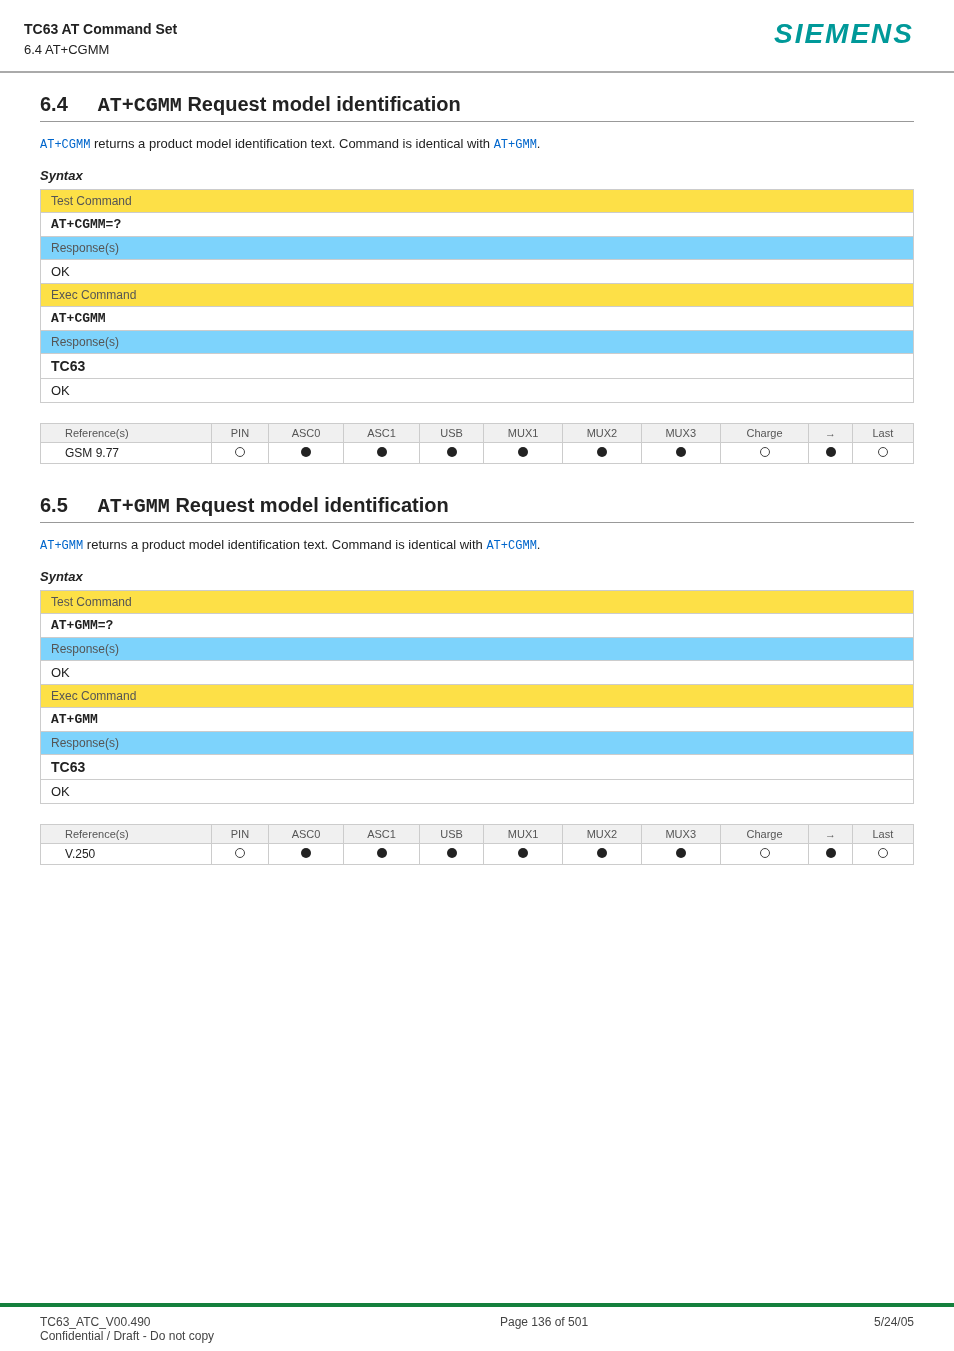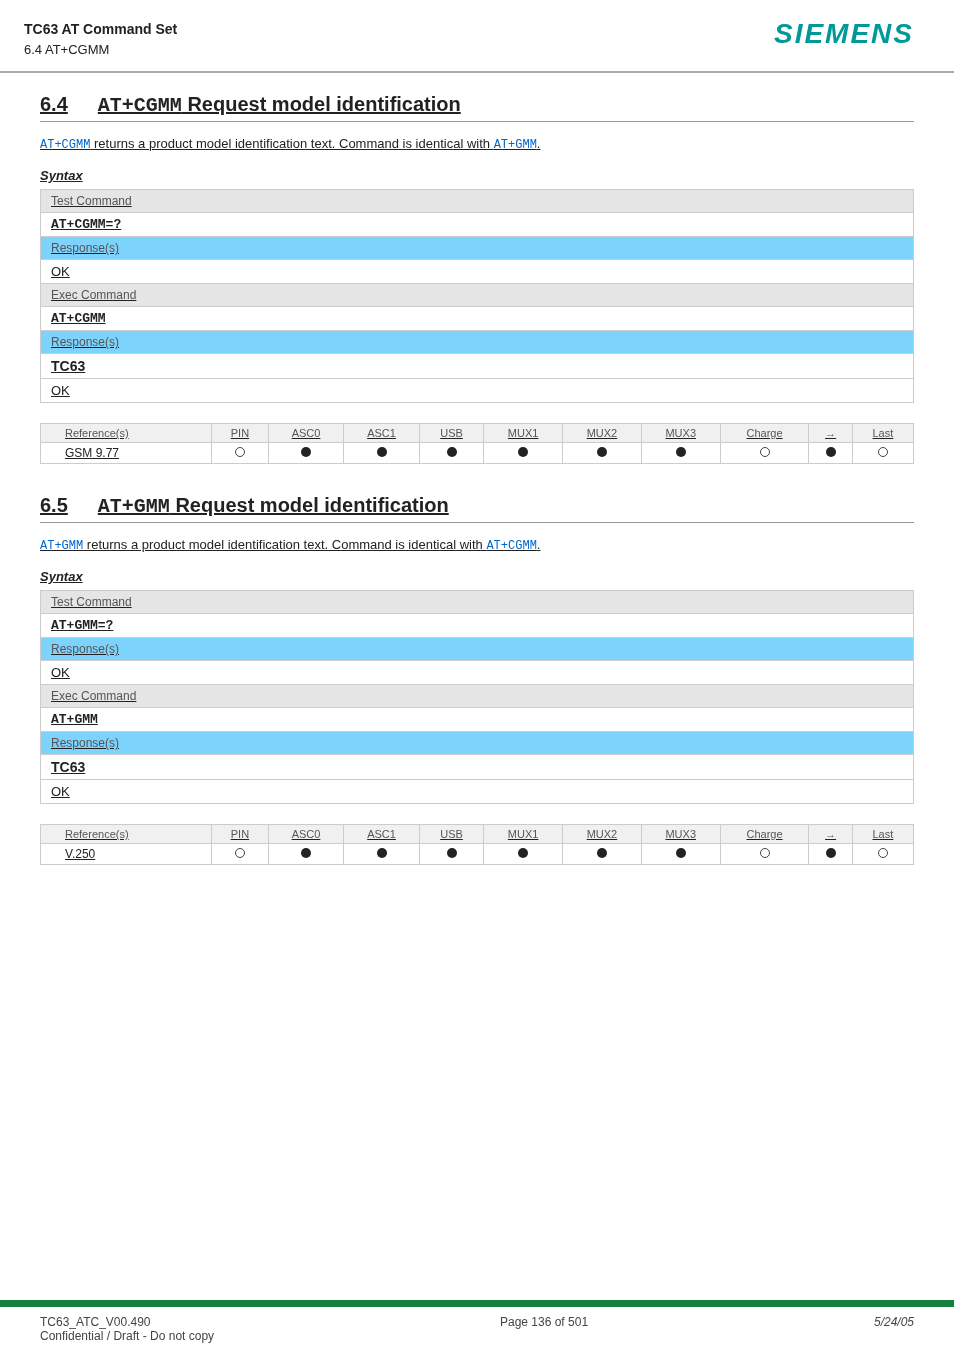--- a/index.html
+++ b/index.html
@@ -89,21 +89,21 @@
       width: 100%;
       border-collapse: collapse;
       margin-bottom: 20px;
       font-size: 13px;
     }
     .cmd-table td {
       border: 1px solid #ccc;
       padding: 4px 10px;
     }
     .cmd-table .row-header {
-      background: #e5e5e5;
+      background: #fde047;
       color: #555;
       font-size: 12px;
     }
     .cmd-table .row-code {
       font-family: 'Courier New', monospace;
       font-size: 13px;
       font-weight: bold;
       background: #fff;
     }
     .cmd-table .row-label {
@@ -160,39 +160,38 @@
       width: 10px;
       height: 10px;
       background: transparent;
       border: 1.5px solid #444;
       border-radius: 50%;
     }
 
     
     .section-block {
       margin-bottom: 30px;
-      text-decoration: underline;
     }
 
     
     .page-footer {
       position: absolute;
       bottom: 0;
       left: 0;
       right: 0;
-      border-top: 7px solid #15803d;
+      border-top: 4px solid #15803d;
       padding: 8px 40px;
       display: flex;
       justify-content: space-between;
       font-size: 12px;
       color: #444;
     }
     .footer-left { text-align: left; }
     .footer-center { text-align: center; }
-    .footer-right { text-align: left; font-style: italic; }
+    .footer-right { text-align: left; }
   </style>
 </head>
 <body>
 
 <div class="page-header">
   <div class="header-left">
     <div class="doc-title">TC63 AT Command Set</div>
     <div>6.4 AT+CGMM</div>
   </div>
   <div class="siemens-logo">SIEMENS</div>

